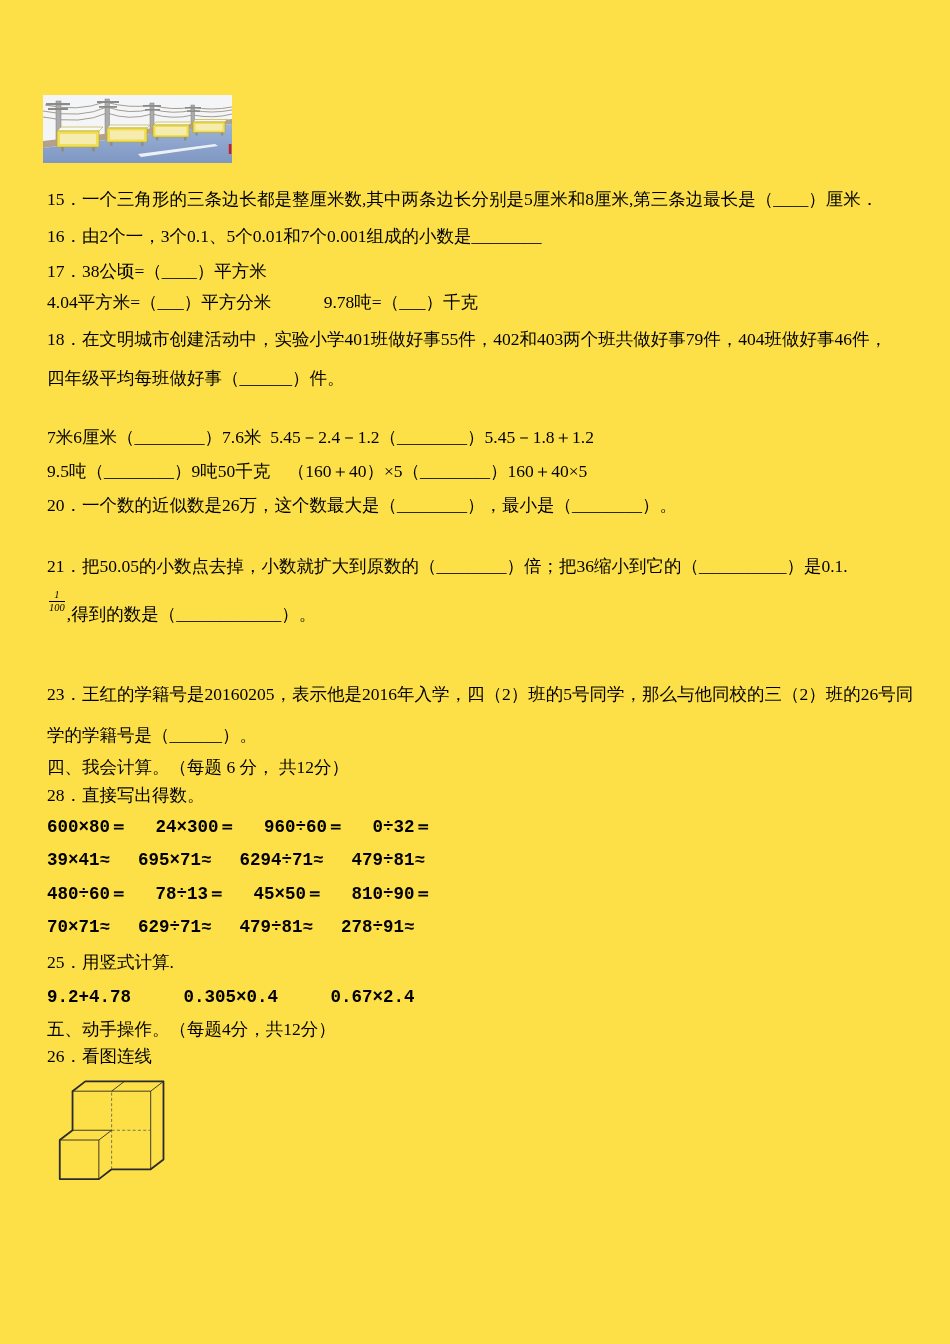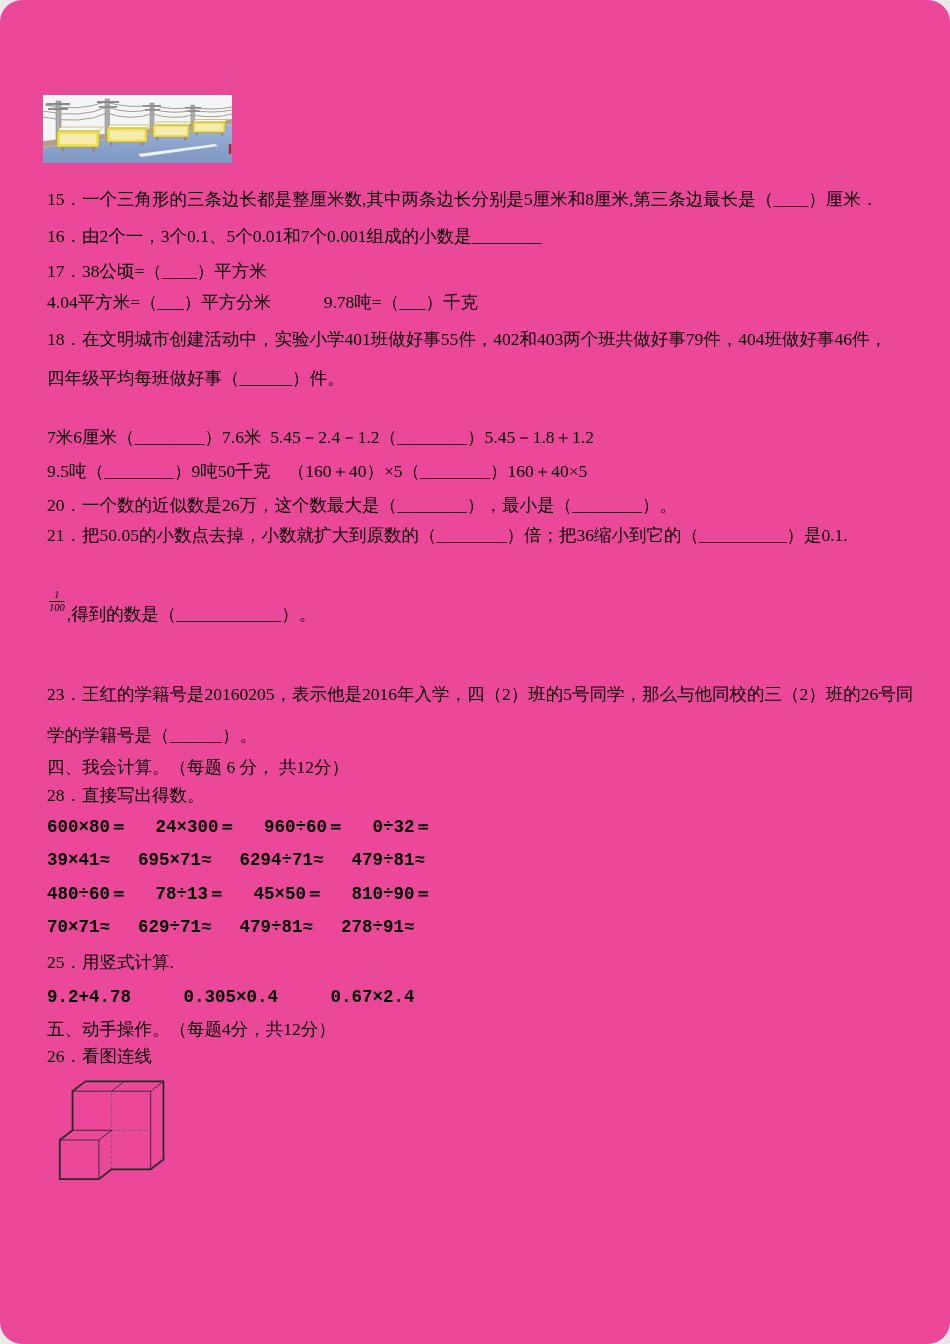--- a/index.html
+++ b/index.html
@@ -1,24 +1,23 @@
 <!DOCTYPE html>
 <html><head>
 <meta charset="utf-8">
 <style>
   html,body{margin:0;padding:0;background:#e9e9e9;}
   .page{
     position:relative;
     width:950px;height:1344px;
     margin:0 auto;
-    background:#ec4899;
+    background:#fde047;
     font-family:"Liberation Serif","DejaVu Serif",serif;
     color:#000;
     overflow:hidden;
-    border-radius:22px;
   }
   .line{
     position:absolute;
     left:47px;
     margin:0;
     font-size:17.5px;
     line-height:27px;
     white-space:pre;
     color:#000;
   }
@@ -113,21 +112,21 @@
 
   <p class="line" style="top:186px">15．一个三角形的三条边长都是整厘米数,其中两条边长分别是5厘米和8厘米,第三条边最长是（____）厘米．</p>
   <p class="line" style="top:223px">16．由2个一，3个0.1、5个0.01和7个0.001组成的小数是________</p>
   <p class="line" style="top:258px">17．38公顷=（____）平方米</p>
   <p class="line" style="top:289px">4.04平方米=（___）平方分米　　　9.78吨=（___）千克</p>
   <p class="line" style="top:326px">18．在文明城市创建活动中，实验小学401班做好事55件，402和403两个班共做好事79件，404班做好事46件，</p>
   <p class="line" style="top:365px">四年级平均每班做好事（______）件。</p>
   <p class="line" style="top:424px">7米6厘米（________）7.6米  5.45－2.4－1.2（________）5.45－1.8＋1.2</p>
   <p class="line" style="top:458px">9.5吨（________）9吨50千克　（160＋40）×5（________）160＋40×5</p>
   <p class="line" style="top:492px">20．一个数的近似数是26万，这个数最大是（________），最小是（________）。</p>
-  <p class="line" style="top:522px">21．把50.05的小数点去掉，小数就扩大到原数的（________）倍；把36缩小到它的（__________）是0.1.</p>
+  <p class="line" style="top:553px">21．把50.05的小数点去掉，小数就扩大到原数的（________）倍；把36缩小到它的（__________）是0.1.</p>
 
   <p class="line" style="top:589px"><span class="frac"><span class="num">1</span><span class="den">100</span></span><span>,得到的数是（____________）。</span></p>
 
   <p class="line" style="top:681px">23．王红的学籍号是20160205，表示他是2016年入学，四（2）班的5号同学，那么与他同校的三（2）班的26号同</p>
   <p class="line" style="top:722px">学的学籍号是（______）。</p>
   <p class="line" style="top:754px">四、我会计算。（每题 6 分， 共12分）</p>
   <p class="line" style="top:782px">28．直接写出得数。</p>
   <p class="line bold" style="top:814px">600×80＝　 24×300＝　 960÷60＝　 0÷32＝</p>
   <p class="line bold" style="top:847px">39×41≈　 695×71≈　 6294÷71≈　 479÷81≈</p>
   <p class="line bold" style="top:881px">480÷60＝　 78÷13＝　 45×50＝　 810÷90＝</p>

